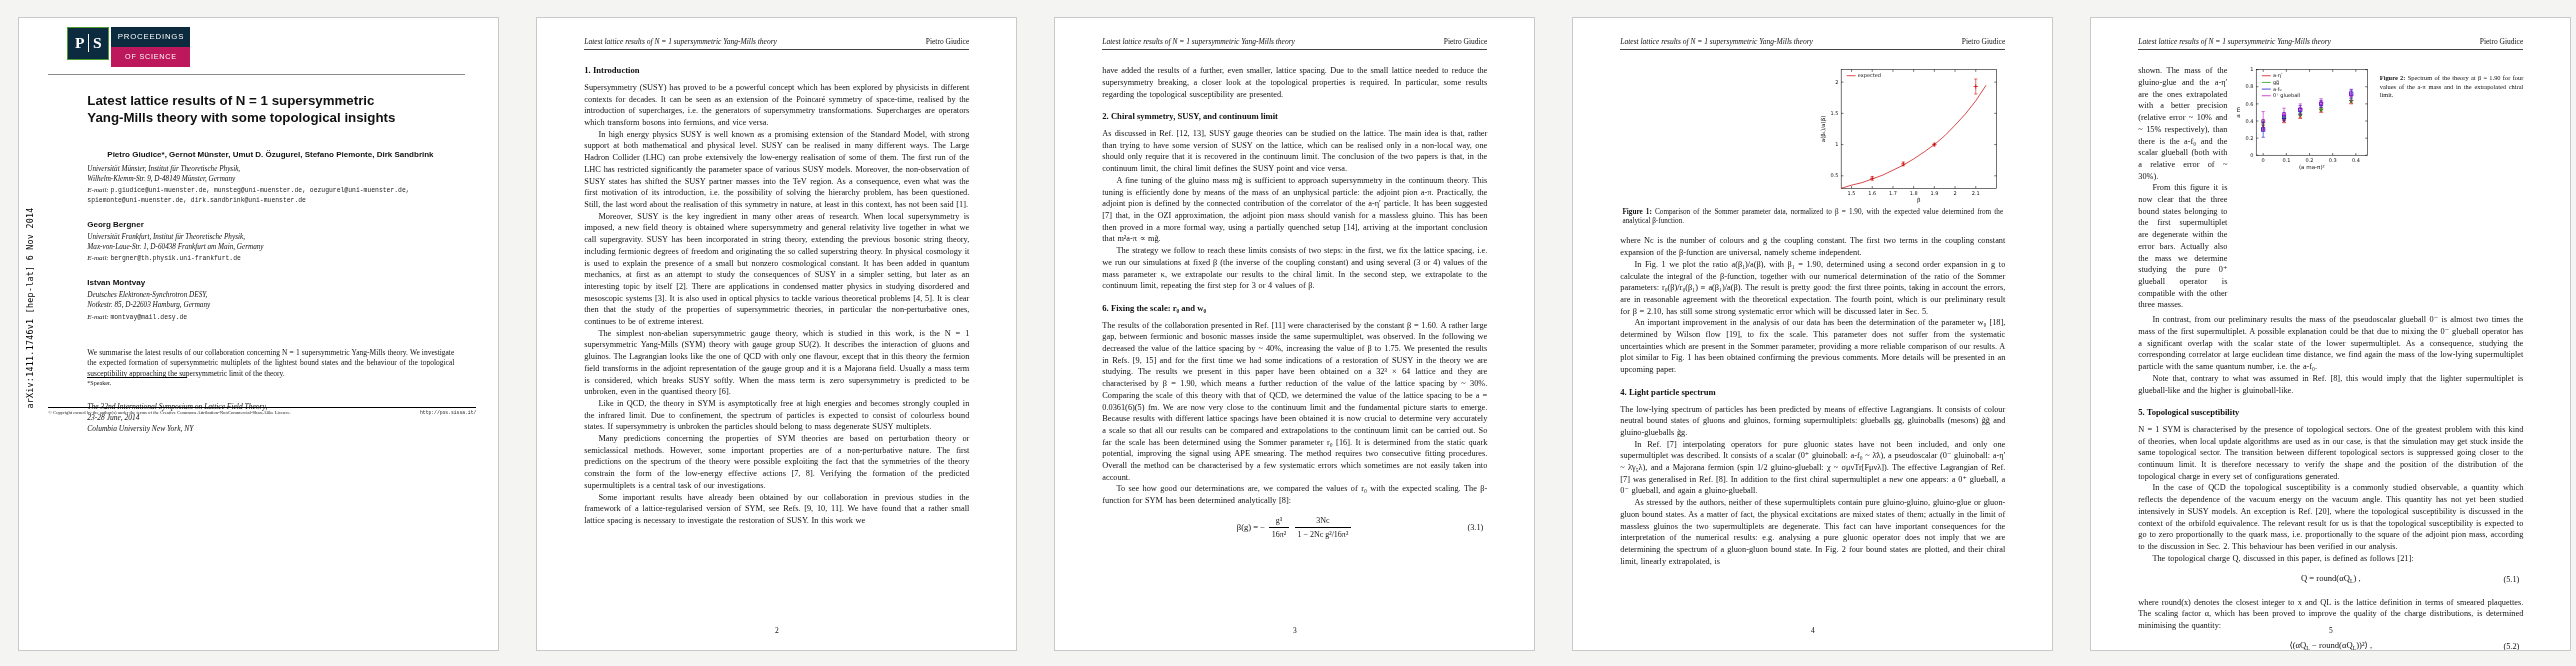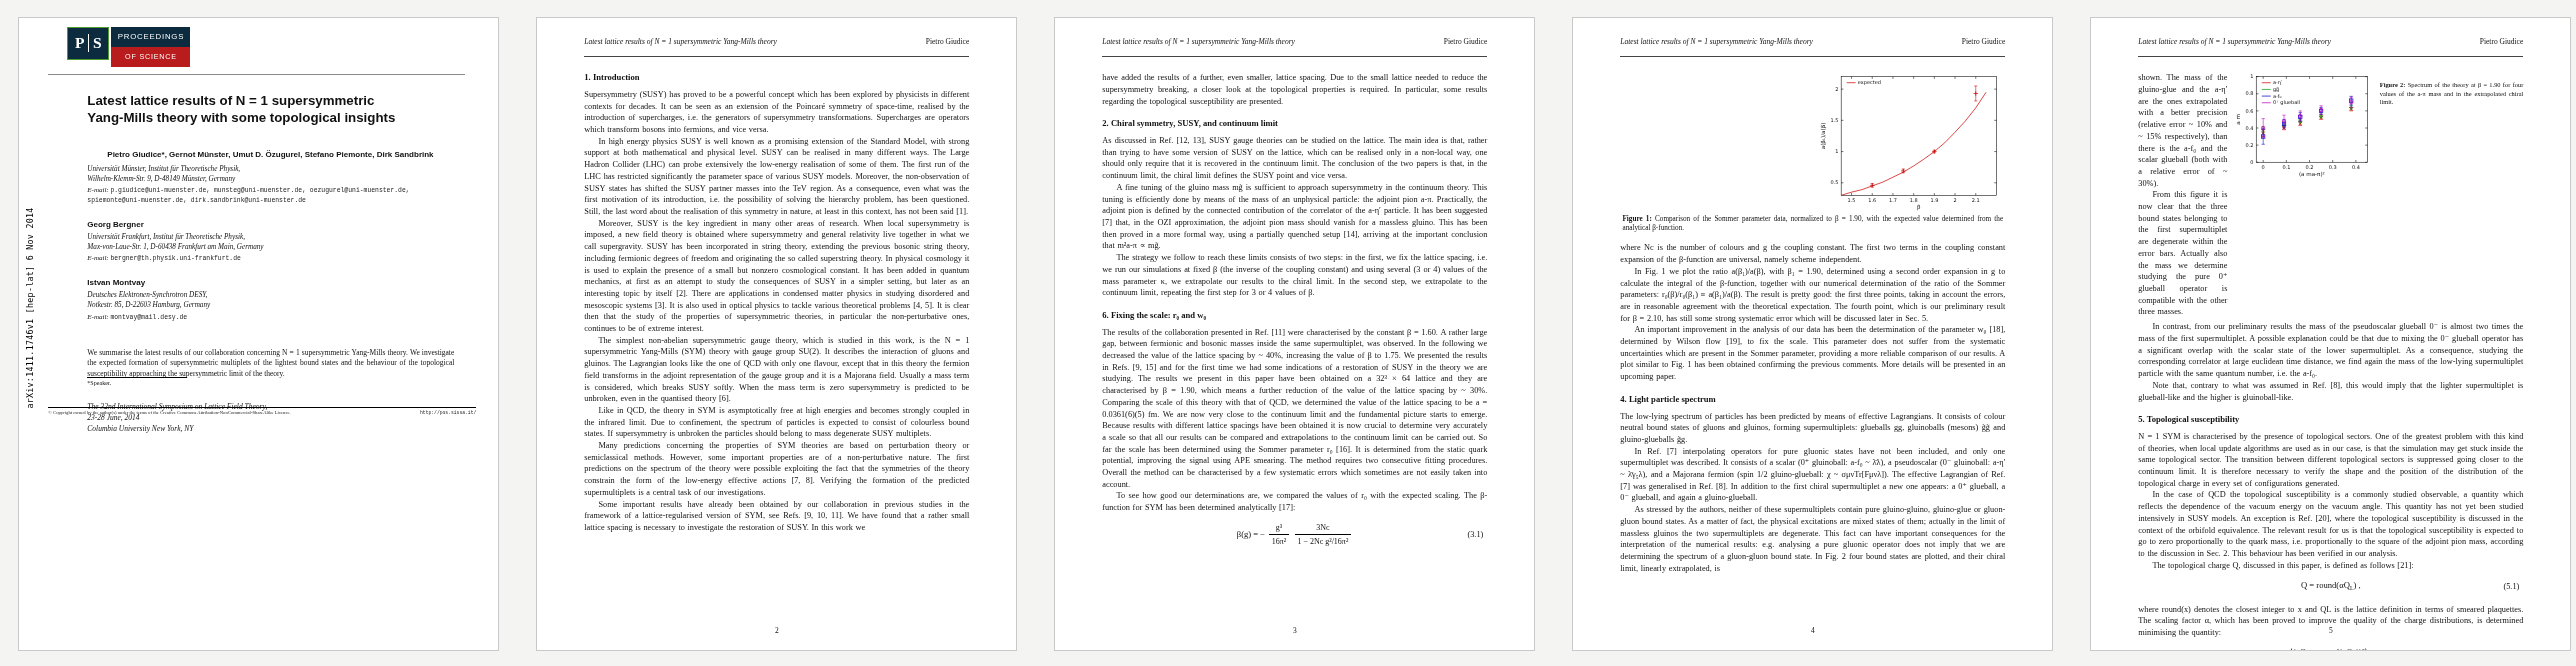--- a/index.html
+++ b/index.html
@@ -1,21 +1,21 @@
 <!DOCTYPE html>
 <html style="font-size:9px"><head>
 <meta charset="utf-8">
 <style>
   html,body{margin:0;padding:0;}
   body{width:2576px;height:667px;background:#f4f4f2;font-family:"Liberation Serif","DejaVu Serif",serif;color:#111;}
   .strip{display:flex;gap:37px;padding:16.7px 0 16.7px 18.3px;box-sizing:border-box;width:2576px;height:667px;}
   .page{flex:0 0 481px;width:481px;height:634px;background:#ffffff;border:0.6px solid #c9c9c9;box-sizing:border-box;position:relative;overflow:hidden;}
   
   .inner{padding:19px 47px 0 47px;}
-  .runhead{display:flex;justify-content:space-between;align-items:baseline;font-size:7.5px;border-bottom:0.6px solid #444;padding-bottom:10px;margin-bottom:15.6px;}
+  .runhead{display:flex;justify-content:space-between;align-items:baseline;font-size:7.5px;border-bottom:0.6px solid #444;padding-bottom:3px;margin-bottom:15.6px;}
   .rh-title{font-style:italic;}
   .rh-author{}
   p{margin:0;text-align:justify;font-size:8.3px;line-height:11.7px;text-indent:1.7em;word-spacing:0.6px;}
   p.noindent{text-indent:0;}
   .sec{font-size:8.6px;font-weight:bold;margin:11px 0 6.7px;font-family:"Liberation Serif","DejaVu Serif",serif;}
   .pagenum{position:absolute;bottom:14.5px;left:0;right:0;text-align:center;font-size:7.5px;}
   
   .fig1-wrap{display:flex;justify-content:flex-end;margin:0 3.3px 3.3px 0;}
   .caption{font-size:7.2px;line-height:9.4px;text-align:justify;}
   .cap-label{font-weight:bold;}
@@ -33,21 +33,21 @@
   .frac .num{display:block;padding:0 2.8px 0.6px;border-bottom:0.6px solid #000;}
   .frac .den{display:block;padding:0.6px 2.8px 0;}
   .msub{font-size:68%;vertical-align:-18%;}
   
   .cover-inner{padding:9px 33px 0 29px;position:relative;}
   .logo{display:flex;margin:0 0 0 19px;}
   .logo-ps{width:42px;height:33px;background:#0c2b3e;border:1.7px solid #4e9b2e;box-sizing:border-box;color:#fff;display:flex;align-items:center;justify-content:center;font-size:15.6px;font-weight:bold;}
   .logo-ps .bar{width:0.6px;height:18px;background:#ffffff;margin:0 3.9px;}
   .logo-text{display:flex;flex-direction:column;margin-left:2.2px;width:79px;height:40px;}
   .logo-line1{flex:1;background:#0c2b3e;color:#fff;display:flex;align-items:center;justify-content:center;font-family:"Liberation Sans",sans-serif;font-size:7.8px;letter-spacing:0.8px;}
-  .logo-line2{flex:1;background:#b91c1c;color:#fff;display:flex;align-items:center;justify-content:center;font-family:"Liberation Sans",sans-serif;font-size:7.2px;letter-spacing:0.8px;}
+  .logo-line2{flex:1;background:#be185d;color:#fff;display:flex;align-items:center;justify-content:center;font-family:"Liberation Sans",sans-serif;font-size:7.2px;letter-spacing:0.8px;}
   .cover-rule{border-top:0.6px solid #8a8a8a;margin:7.8px 0 0 0;}
   .cover-content{margin:16.7px 11px 0 39px;}
   .title{font-family:"Liberation Sans",sans-serif;font-size:13.3px;line-height:17px;font-weight:bold;margin:0;}
   .authors{margin-top:23px;font-family:"Liberation Sans",sans-serif;font-weight:bold;font-size:8px;line-height:11.7px;padding-left:20px;}
   .affil{font-style:italic;font-size:7.2px;line-height:10px;margin-top:3.3px;}
   .email-row{font-size:7px;margin-top:2.2px;line-height:9.4px;}
   .email-label{font-style:italic;}
   .mono{font-family:"Liberation Mono","DejaVu Sans Mono",monospace;font-size:6.4px;color:#222;}
   .author-name{margin-top:14.5px;font-family:"Liberation Sans",sans-serif;font-weight:bold;font-size:8px;}
   .abstract{margin-top:25.6px;font-size:7.5px;line-height:10.6px;text-align:justify;}
@@ -140,21 +140,21 @@
         <span class="rh-title">Latest lattice results of N = 1 supersymmetric Yang-Mills theory</span>
         <span class="rh-author">Pietro Giudice</span>
       </header>
       <p class="noindent">have added the results of a further, even smaller, lattice spacing. Due to the small lattice needed to reduce the supersymmetry breaking, a closer look at the topological properties is required. In particular, some results regarding the topological susceptibility are presented.</p>
       <h2 class="sec">2. Chiral symmetry, SUSY, and continuum limit</h2>
       <p class="noindent">As discussed in Ref. [12, 13], SUSY gauge theories can be studied on the lattice. The main idea is that, rather than trying to have some version of SUSY on the lattice, which can be realised only in a non-local way, one should only require that it is recovered in the continuum limit. The conclusion of the two papers is that, in the continuum limit, the chiral limit defines the SUSY point and vice versa.</p>
       <p>A fine tuning of the gluino mass mg̃ is sufficient to approach supersymmetry in the continuum theory. This tuning is efficiently done by means of the mass of an unphysical particle: the adjoint pion a-π. Practically, the adjoint pion is defined by the connected contribution of the correlator of the a-η′ particle. It has been suggested [7] that, in the OZI approximation, the adjoint pion mass should vanish for a massless gluino. This has been then proved in a more formal way, using a partially quenched setup [14], arriving at the important conclusion that m²a-π ∝ mg̃.</p>
       <p>The strategy we follow to reach these limits consists of two steps: in the first, we fix the lattice spacing, i.e. we run our simulations at fixed β (the inverse of the coupling constant) and using several (3 or 4) values of the mass parameter κ, we extrapolate our results to the chiral limit. In the second step, we extrapolate to the continuum limit, repeating the first step for 3 or 4 values of β.</p>
       <h2 class="sec">6. Fixing the scale: r₀ and w₀</h2>
       <p class="noindent">The results of the collaboration presented in Ref. [11] were characterised by the constant β = 1.60. A rather large gap, between fermionic and bosonic masses inside the same supermultiplet, was observed. In the following we decreased the value of the lattice spacing by ~ 40%, increasing the value of β to 1.75. We presented the results in Refs. [9, 15] and for the first time we had some indications of a restoration of SUSY in the theory we are studying. The results we present in this paper have been obtained on a 32³ × 64 lattice and they are characterised by β = 1.90, which means a further reduction of the value of the lattice spacing by ~ 30%. Comparing the scale of this theory with that of QCD, we determined the value of the lattice spacing to be a = 0.0361(6)(5) fm. We are now very close to the continuum limit and the fundamental picture starts to emerge. Because results with different lattice spacings have been obtained it is now crucial to determine very accurately a scale so that all our results can be compared and extrapolations to the continuum limit can be carried out. So far the scale has been determined using the Sommer parameter r₀ [16]. It is determined from the static quark potential, improving the signal using APE smearing. The method requires two consecutive fitting procedures. Overall the method can be characterised by a few systematic errors which sometimes are not easily taken into account.</p>
-      <p>To see how good our determinations are, we compared the values of r₀ with the expected scaling. The β-function for SYM has been determined analytically [17]:</p>
+      <p>To see how good our determinations are, we compared the values of r₀ with the expected scaling. The β-function for SYM has been determined analytically [8]:</p>
       <div class="equation">
         <span>β(g) = −</span>
         <span class="frac">
           <span class="num">g³</span>
           <span class="den">16π²</span>
         </span>
         <span class="frac">
           <span class="num">3Nc</span>
           <span class="den">1 − 2Nc g²/16π²</span>
         </span>

